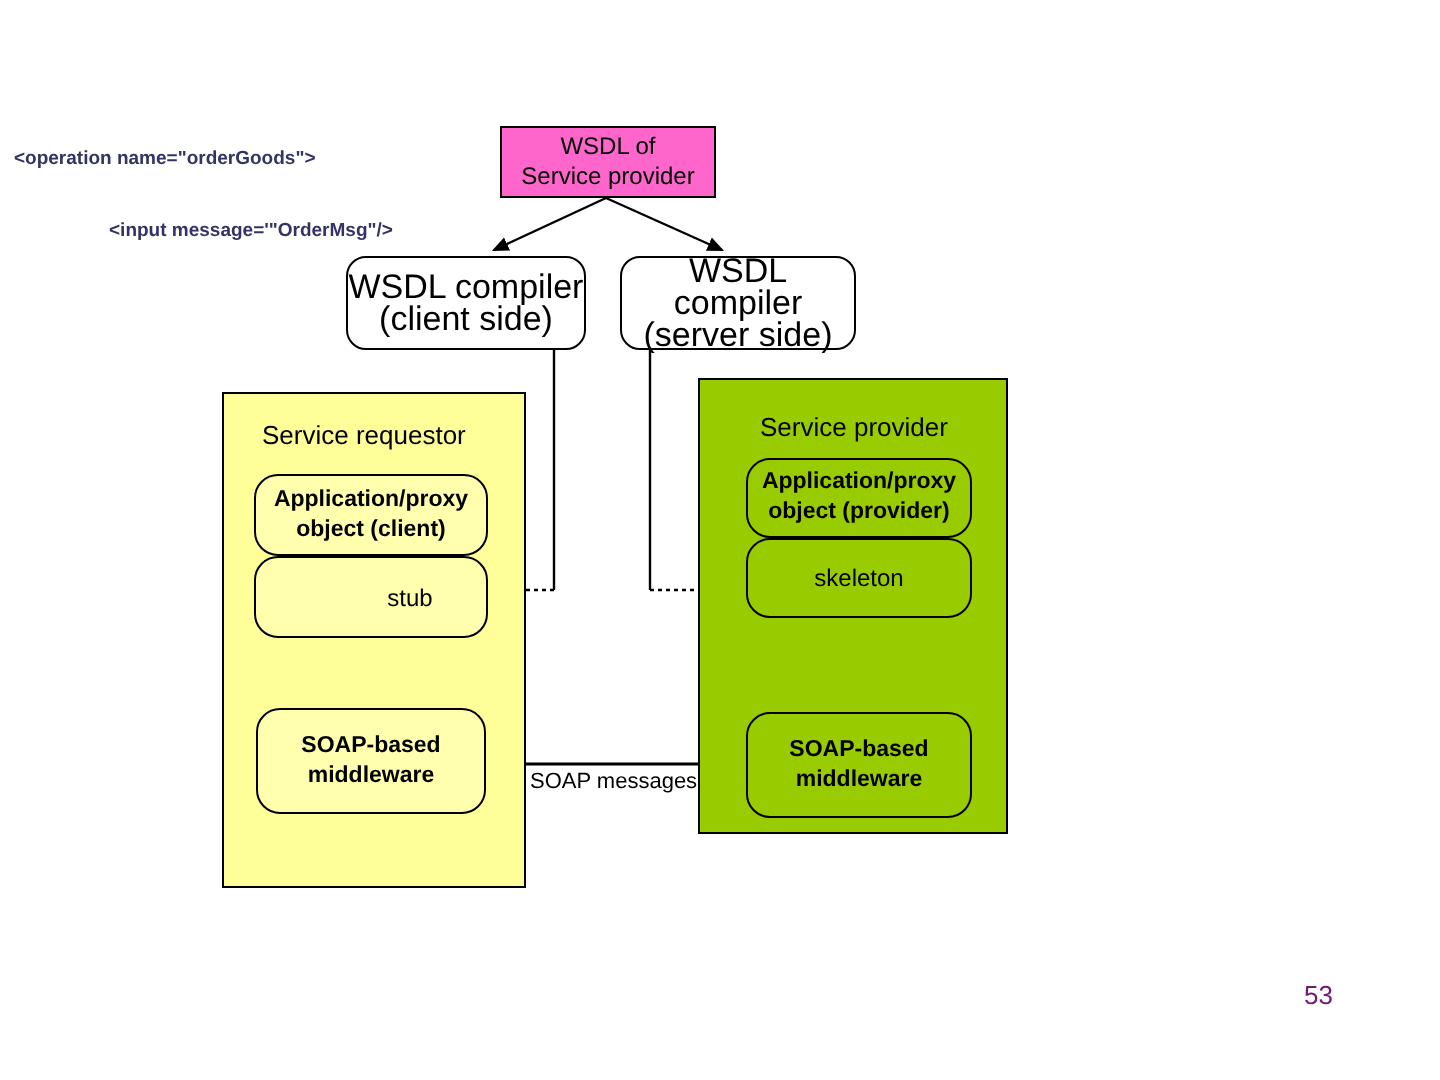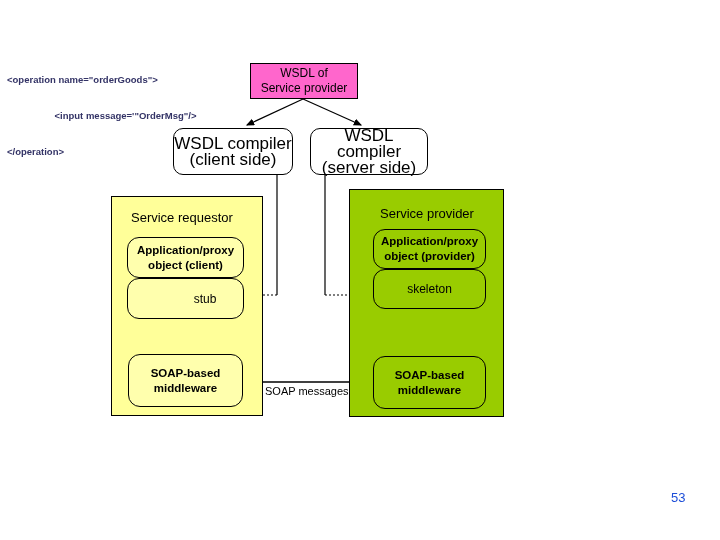--- a/index.html
+++ b/index.html
@@ -22,42 +22,42 @@
     text-align: center; font-size: 12px; line-height: 15px; white-space: pre-line;
   }
   .compiler {
     position: absolute; background: #ffffff; border: 1px solid #000; border-radius: 10px;
     display: flex; align-items: center; justify-content: center;
     text-align: center; font-size: 17px; line-height: 16px; white-space: pre-line;
   }
   .compiler-client { left: 173px; top: 128px; width: 120px; height: 47px; }
   .compiler-server { left: 310px; top: 128px; width: 118px; height: 47px; }
   .panel { position: absolute; border: 1px solid #000; }
-  .panel-requestor { left: 111px; top: 196px; width: 152px; height: 220px; background: #FFFF99; }
+  .panel-requestor { left: 111px; top: 196px; width: 152px; height: 248px; background: #FFFF99; }
   .panel-provider  { left: 349px; top: 189px; width: 155px; height: 228px; background: #99CC00; }
   .panel-title { position: absolute; font-size: 13px; white-space: nowrap; }
   .panel-requestor .panel-title { left: 19px; top: 13px; }
   .panel-provider  .panel-title { left: 30px; top: 16px; }
   .innerbox {
     position: absolute; border: 1px solid #000; border-radius: 12px;
     display: flex; align-items: center; justify-content: center;
     text-align: center; white-space: pre-line;
   }
   .yellow-fill { background: #FFFFAD; }
   .green-fill  { background: #99CC00; }
   .bold { font-weight: bold; font-size: 11.5px; line-height: 15px; }
   .plain { font-size: 12px; }
   .req-app  { left: 15px; top: 40px;  width: 117px; height: 41px; }
   .req-stub { left: 15px; top: 81px;  width: 117px; height: 41px; padding-left: 39px; }
   .req-soap { left: 16px; top: 157px; width: 115px; height: 53px; }
   .prov-app  { left: 23px; top: 39px;  width: 113px; height: 40px; }
   .prov-skel { left: 23px; top: 79px;  width: 113px; height: 40px; }
   .prov-soap { left: 23px; top: 166px; width: 113px; height: 53px; }
   .soap-label { position: absolute; left: 265px; top: 385px; font-size: 11px; white-space: nowrap; }
-  .pagenum { position: absolute; left: 671px; top: 490px; font-size: 13px; color: #1d4ed8; }
+  .pagenum { position: absolute; left: 652px; top: 490px; font-size: 13px; color: #701a75; }
   .connectors { position: absolute; left: 0; top: 0; pointer-events: none; }
 </style>
 </head>
 <body>
 
 <div class="slide">
 
   <svg class="connectors" width="720" height="540" viewBox="0 0 720 540">
     <defs>
       <marker id="arr" markerWidth="8" markerHeight="8" refX="6" refY="3" orient="auto-start-reverse">
@@ -72,21 +72,20 @@
     <line x1="325" y1="295" x2="365" y2="295" stroke="#000" stroke-width="1.2" stroke-dasharray="2 2" marker-end="url(#arr)"></line>
     <line x1="178" y1="321" x2="178" y2="350" stroke="#000" stroke-width="1.4" marker-start="url(#arr)" marker-end="url(#arr)"></line>
     <line x1="422" y1="312" x2="422" y2="352" stroke="#000" stroke-width="1.4" marker-start="url(#arr)" marker-end="url(#arr)"></line>
     <line x1="246" y1="382" x2="368" y2="382" stroke="#000" stroke-width="1.4" marker-start="url(#arr)" marker-end="url(#arr)"></line>
     <line x1="351" y1="96" x2="357" y2="90" stroke="#333" stroke-width="1.5"></line>
   </svg>
 
   <div class="code">
     <div>&lt;operation name="orderGoods"&gt;</div>
     <div>                  &lt;input message='"OrderMsg"/&gt;</div>
-    <div>&lt;/operation&gt;</div>
   </div>
 
   <div class="wsdl-doc">WSDL of
 Service provider</div>
 
   <div class="compiler compiler-client">WSDL compiler
 (client side)</div>
   <div class="compiler compiler-server">WSDL compiler
 (server side)</div>
 

